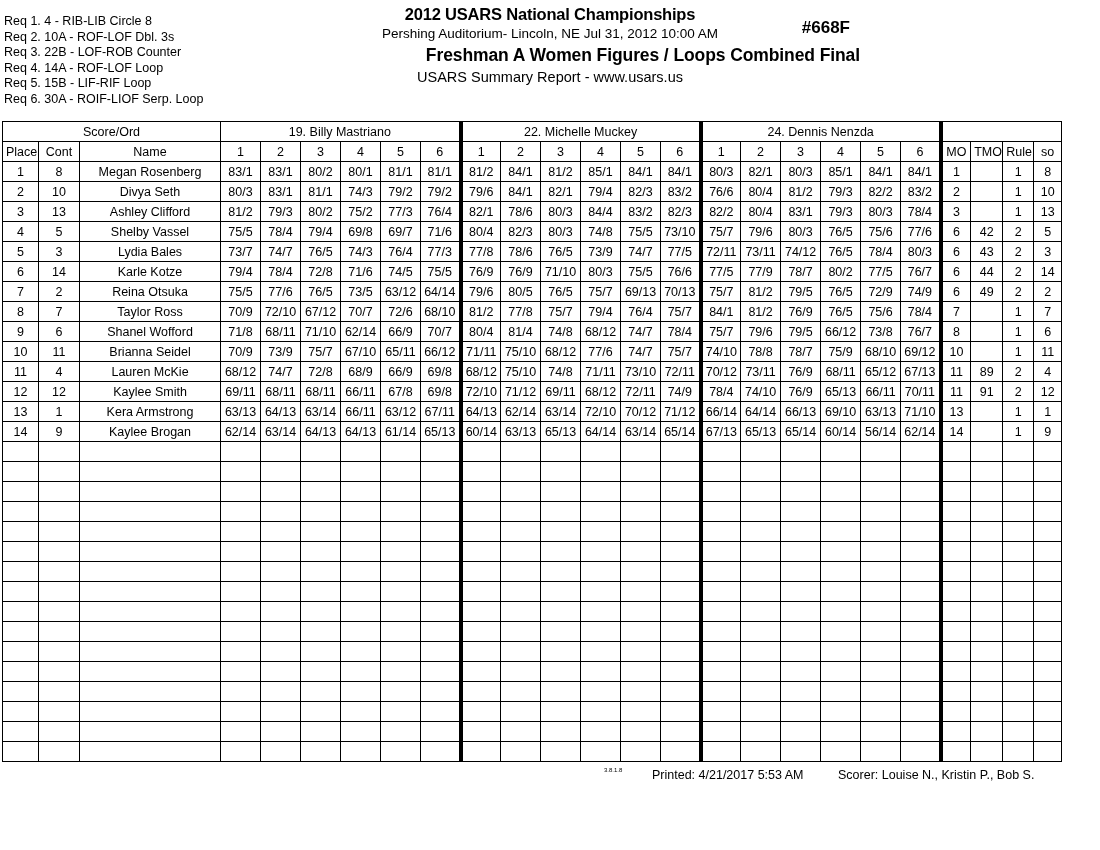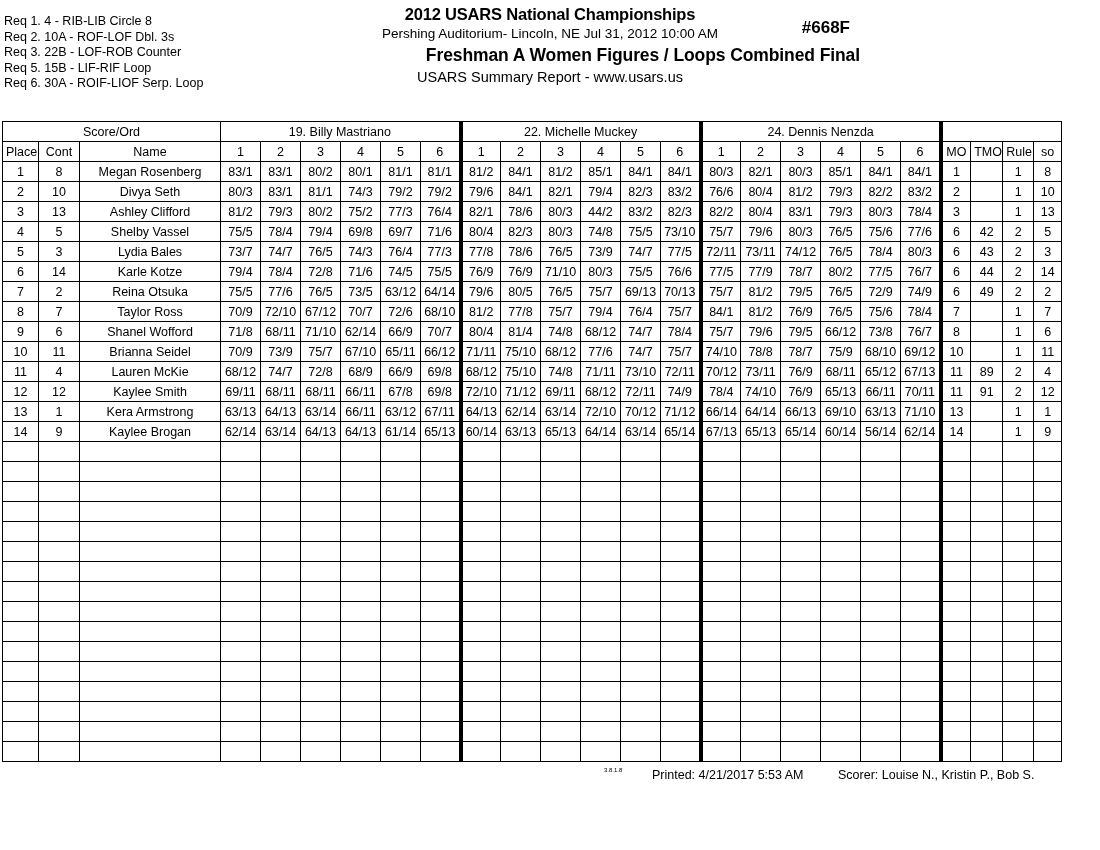--- a/index.html
+++ b/index.html
@@ -120,20 +120,21 @@
 </style>
 </head>
 <body>
 
 <div id="page">
 
   <div id="reqs">
       <div class="req-line">Req 1.  4 - RIB-LIB Circle 8</div>
       <div class="req-line">Req 2.  10A - ROF-LOF Dbl. 3s</div>
       <div class="req-line">Req 3.  22B - LOF-ROB Counter</div>
+      <div class="req-line">Req 4.  14A - ROF-LOF Loop</div>
       <div class="req-line">Req 5.  15B - LIF-RIF Loop</div>
       <div class="req-line">Req 6.  30A - ROIF-LIOF Serp. Loop</div>
     </div>
 
   <div id="header">
     <div class="h-title">2012 USARS National Championships</div>
     <div class="h-venue">Pershing Auditorium- Lincoln, NE  Jul 31, 2012  10:00 AM</div>
     <div class="h-event">Freshman A Women Figures / Loops Combined Final</div>
     <div class="h-report">USARS Summary Report - www.usars.us</div>
   </div>
@@ -262,21 +263,21 @@
           <td class="c-name">Ashley Clifford</td>
           <td class="c-score">81/2</td>
           <td class="c-score">79/3</td>
           <td class="c-score">80/2</td>
           <td class="c-score">75/2</td>
           <td class="c-score">77/3</td>
           <td class="c-score">76/4</td>
           <td class="c-score vsep-l">82/1</td>
           <td class="c-score">78/6</td>
           <td class="c-score">80/3</td>
-          <td class="c-score">44/2</td>
+          <td class="c-score">84/4</td>
           <td class="c-score">83/2</td>
           <td class="c-score">82/3</td>
           <td class="c-score vsep-l">82/2</td>
           <td class="c-score">80/4</td>
           <td class="c-score">83/1</td>
           <td class="c-score">79/3</td>
           <td class="c-score">80/3</td>
           <td class="c-score">78/4</td>
           <td class="c-sum vsep-l">3</td>
           <td class="c-sum"></td>

